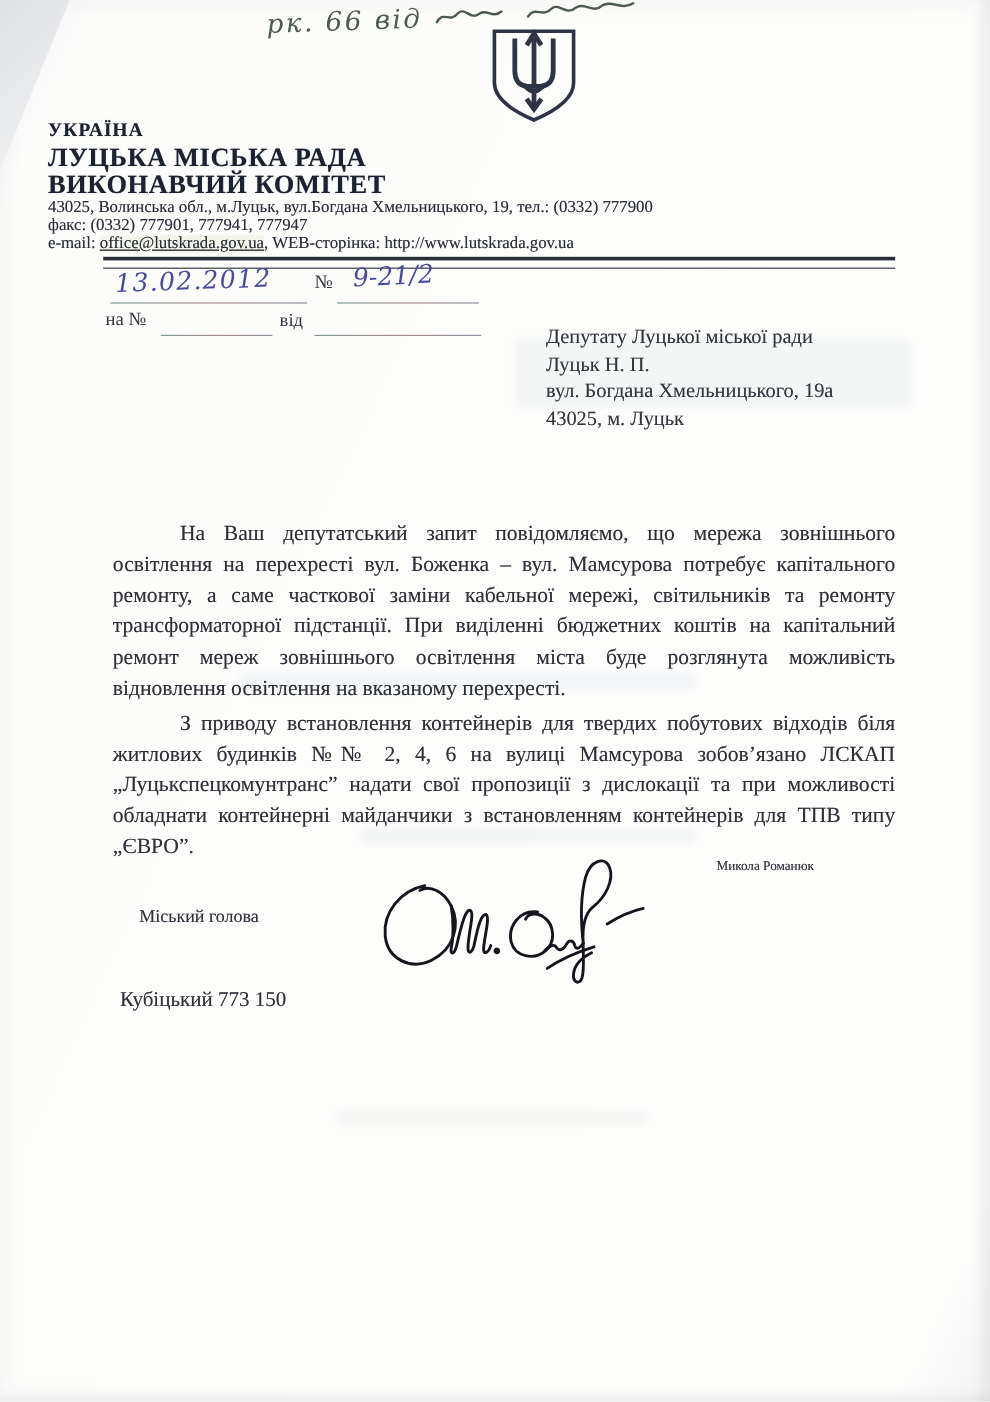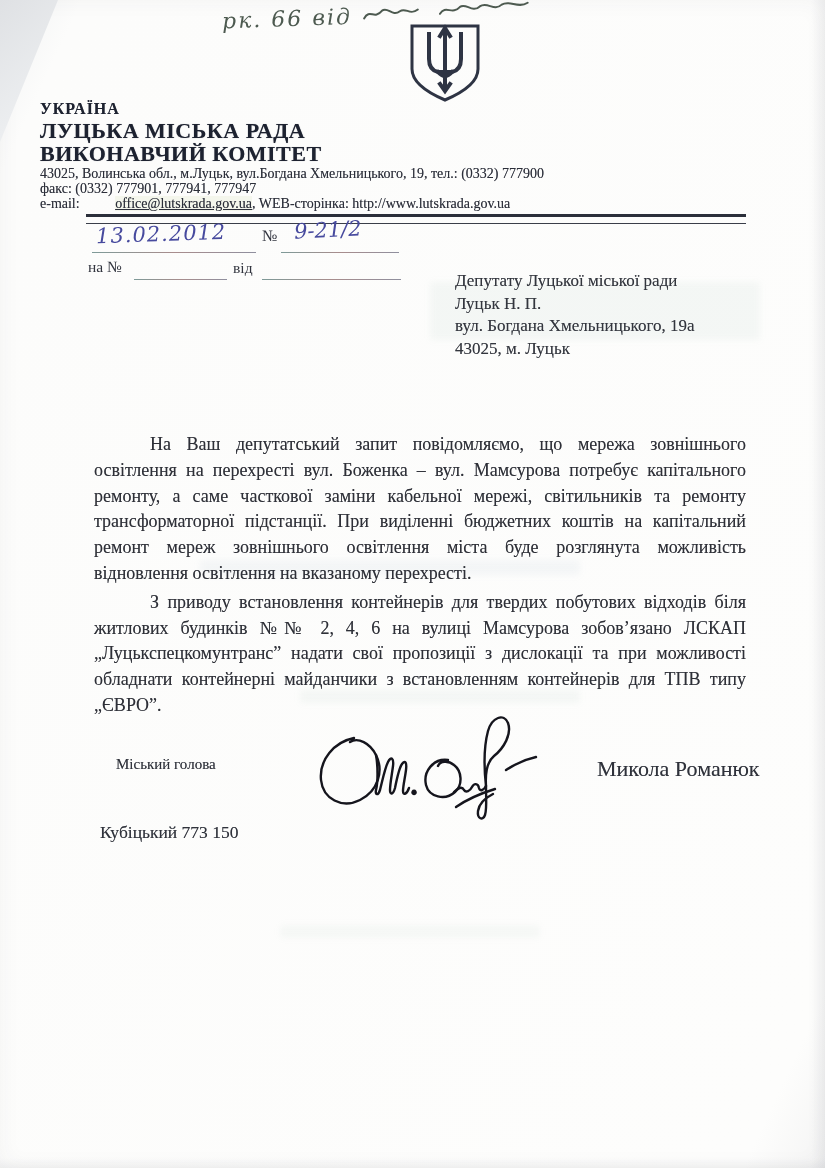--- a/index.html
+++ b/index.html
@@ -49,21 +49,21 @@
   
   .emblem{left:404px;top:22px;}
   .hdr{left:40px;width:780px;text-align:left;font-weight:bold;color:#1d2230;}
   .hdr-country{top:100px;font-size:16px;letter-spacing:1px;text-shadow:0 0 0.6px rgba(30,35,48,0.6);}
   .hdr-org{top:118px;font-size:22px;letter-spacing:0.5px;text-shadow:0 0 0.7px rgba(30,35,48,0.6);}
   .hdr-dept{top:141px;font-size:22px;letter-spacing:0.5px;text-shadow:0 0 0.7px rgba(30,35,48,0.6);}
   .hdr-small{left:40px;width:780px;text-align:left;font-weight:normal;font-size:14px;color:#2c2f3a;text-shadow:0 0 0.4px rgba(40,44,58,0.5);}
   .addr{top:166px;}
   .fax{top:181px;}
   .mail{top:196px;}
-  .mail .u{text-decoration:underline;background:rgba(186,205,130,0.12);margin-left:32px;}
+  .mail .u{text-decoration:underline;background:rgba(186,205,130,0.12);}
   .rule{
     left:86px;top:214px;width:660px;height:6px;
     border-top:3px solid #2b2f3a;border-bottom:1px solid #3a3e49;
   }
   
   .hand-date{left:96px;top:222px;font-size:21px;transform:rotate(-2deg);letter-spacing:1px;}
   .uline{height:1px;background:linear-gradient(to right,#7e9a98,#a88d8d,#8f8f9e);}
   .ul1{left:92px;top:252px;width:164px;}
   .no-label{left:262px;top:227px;font-size:16px;color:#32353f;}
   .hand-no{left:294px;top:218px;font-size:21px;transform:rotate(-3deg);}
@@ -72,21 +72,21 @@
   .ul3{left:134px;top:279px;width:93px;}
   .vid-label{left:233px;top:259px;font-size:15.5px;color:#32353f;}
   .ul4{left:262px;top:279px;width:139px;}
   
   .recipient{left:455px;top:270px;font-size:17px;line-height:22.5px;color:#33363e;text-shadow:0 0 0.4px rgba(50,54,62,0.45);}
   
   .body-text{left:94px;top:420px;width:652px;font-size:18px;line-height:25.8px;color:#2e3038;text-shadow:0 0 0.5px rgba(46,48,56,0.45);margin-top:12px;}
   .body-text p{margin:0 0 3px 0;text-align:justify;text-indent:56px;}
   
   .sig-title{left:116px;top:756px;font-size:15px;color:#2f323b;text-shadow:0 0 0.4px rgba(47,50,59,0.45);}
-  .sig-name{left:597px;top:756px;font-size:22px;color:#2f323b;text-shadow:0 0 0.4px rgba(47,50,59,0.45);}
+  .sig-name{left:597px;top:716px;font-size:11px;color:#2f323b;text-shadow:0 0 0.4px rgba(47,50,59,0.45);}
   .sig-svg{left:298px;top:698px;}
   .executor{left:100px;top:822px;font-size:17.5px;color:#2f323b;text-shadow:0 0 0.4px rgba(47,50,59,0.45);}
   
   .ghost{position:absolute;filter:blur(3px);border-radius:4px;}
   .g1{left:430px;top:282px;width:330px;height:58px;background:rgba(130,175,150,0.07);}
   .g2{left:200px;top:560px;width:380px;height:15px;background:rgba(130,160,190,0.07);}
   .g3{left:300px;top:690px;width:280px;height:13px;background:rgba(130,170,150,0.07);}
   .g4{left:280px;top:925px;width:260px;height:13px;background:rgba(140,170,160,0.06);}
   svg{display:block;}
 </style>

